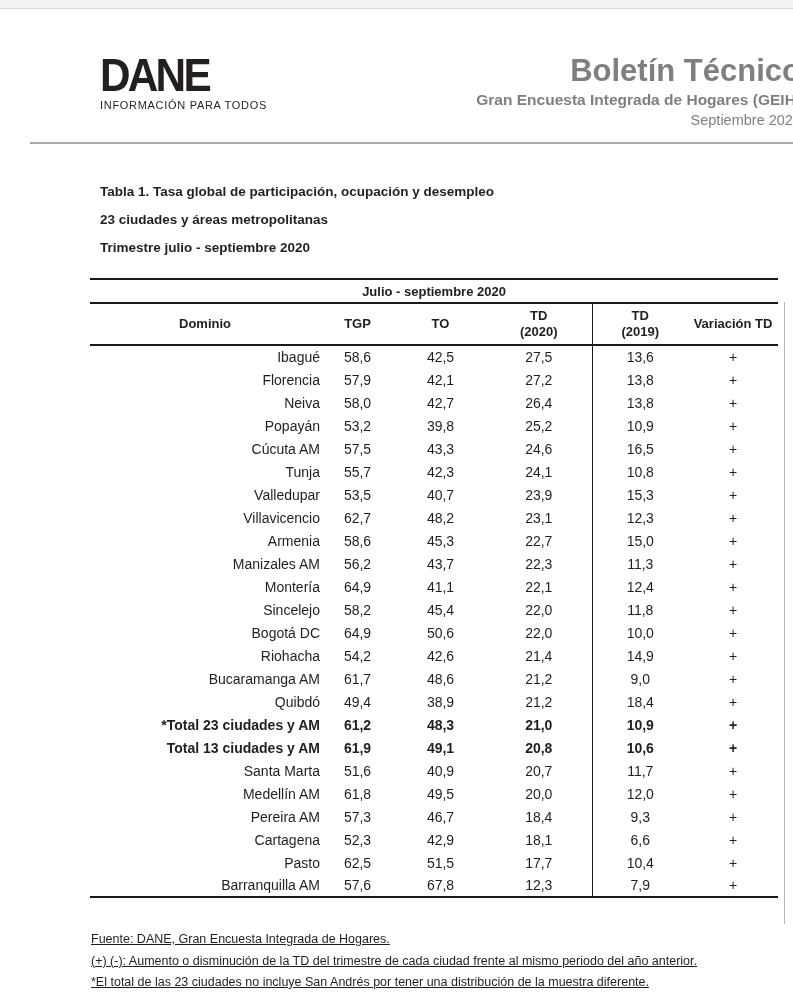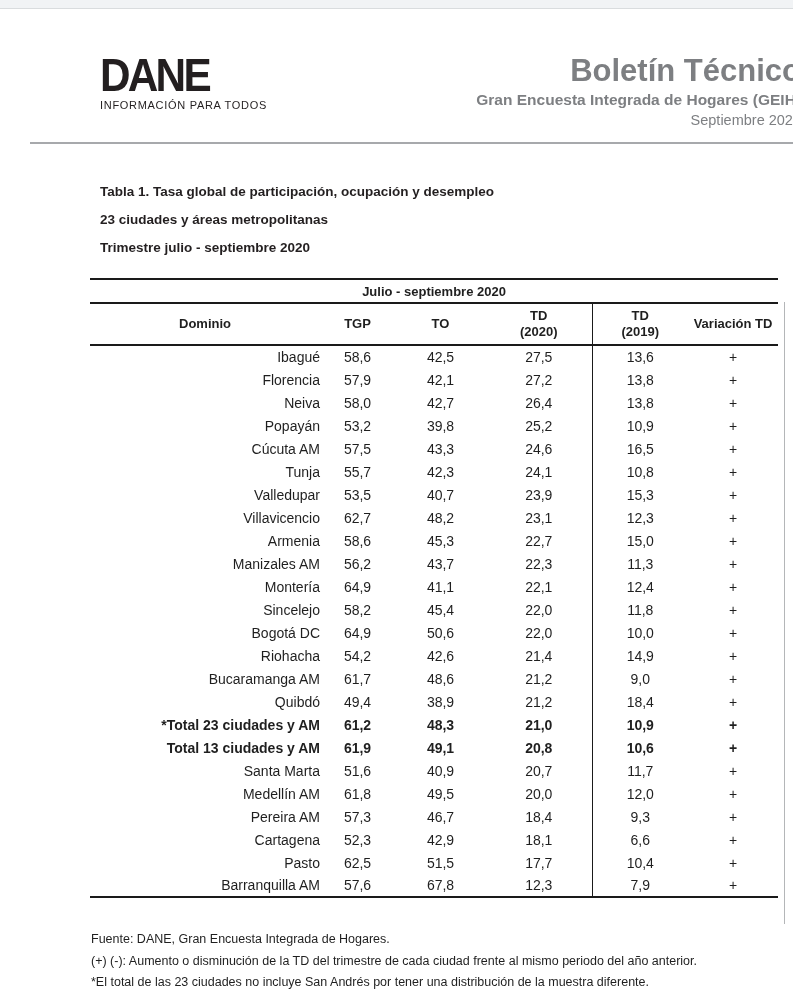--- a/index.html
+++ b/index.html
@@ -87,20 +87,21 @@
   .right-faint-line {
     position: absolute; left: 784px; top: 302px; width: 1px; height: 622px;
     background: #b4b6b8;
   }
 
   
   .footnotes {
     position: absolute; left: 91px; top: 929px; width: 700px;
     font-size: 12.5px; color: #1f1f1f; line-height: 21.5px;
     white-space: nowrap;
+    text-decoration: underline;
   }
 </style>
 </head>
 <body>
 
 <div class="top-strip"></div>
 
 <div class="logo">
   <div class="logo-name">DANE</div>
   <div class="logo-tagline">INFORMACIÓN PARA TODOS</div>

